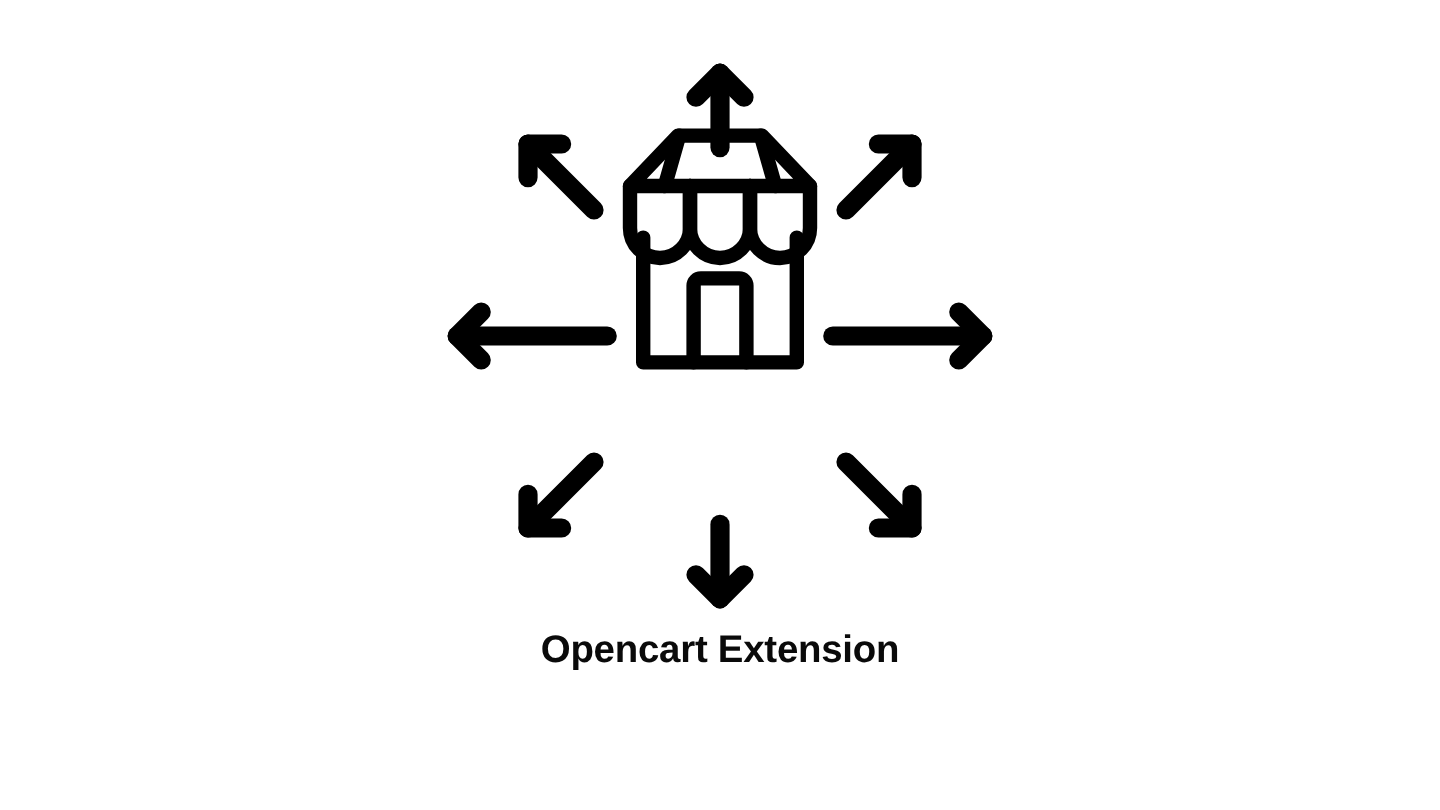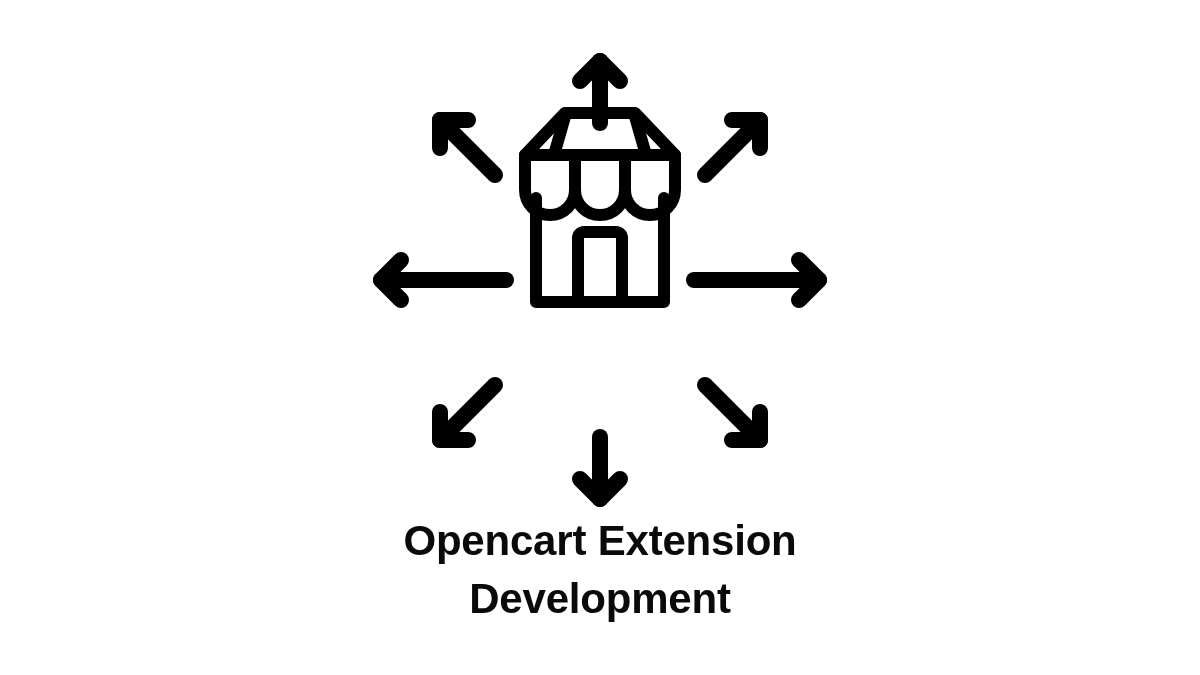--- a/index.html
+++ b/index.html
@@ -40,21 +40,21 @@
   }
 
   .caption {
     position: absolute;
     left: 0;
     top: 512px;
     width: 1200px;
     text-align: center;
     font-family: "Liberation Sans", sans-serif;
     font-weight: bold;
-    font-size: 42px;
+    font-size: 32px;
     line-height: 58px;
     letter-spacing: -0.2px;
     color: #0a0a0a;
     -webkit-font-smoothing: antialiased;
   }
   .caption .line {
     display: block;
     white-space: nowrap;
   }
 </style>
@@ -123,16 +123,15 @@
           <path d="M 355 355 L 410 410"></path>
           <path d="M 382 410 L 410 410 L 410 382"></path>
         </g>
 
       </g>
     </svg>
   </div>
 
   <div class="caption">
     <span class="line">Opencart Extension</span>
-    <span class="line">Development</span>
   </div>
 
 </div>
 
 </body></html>

